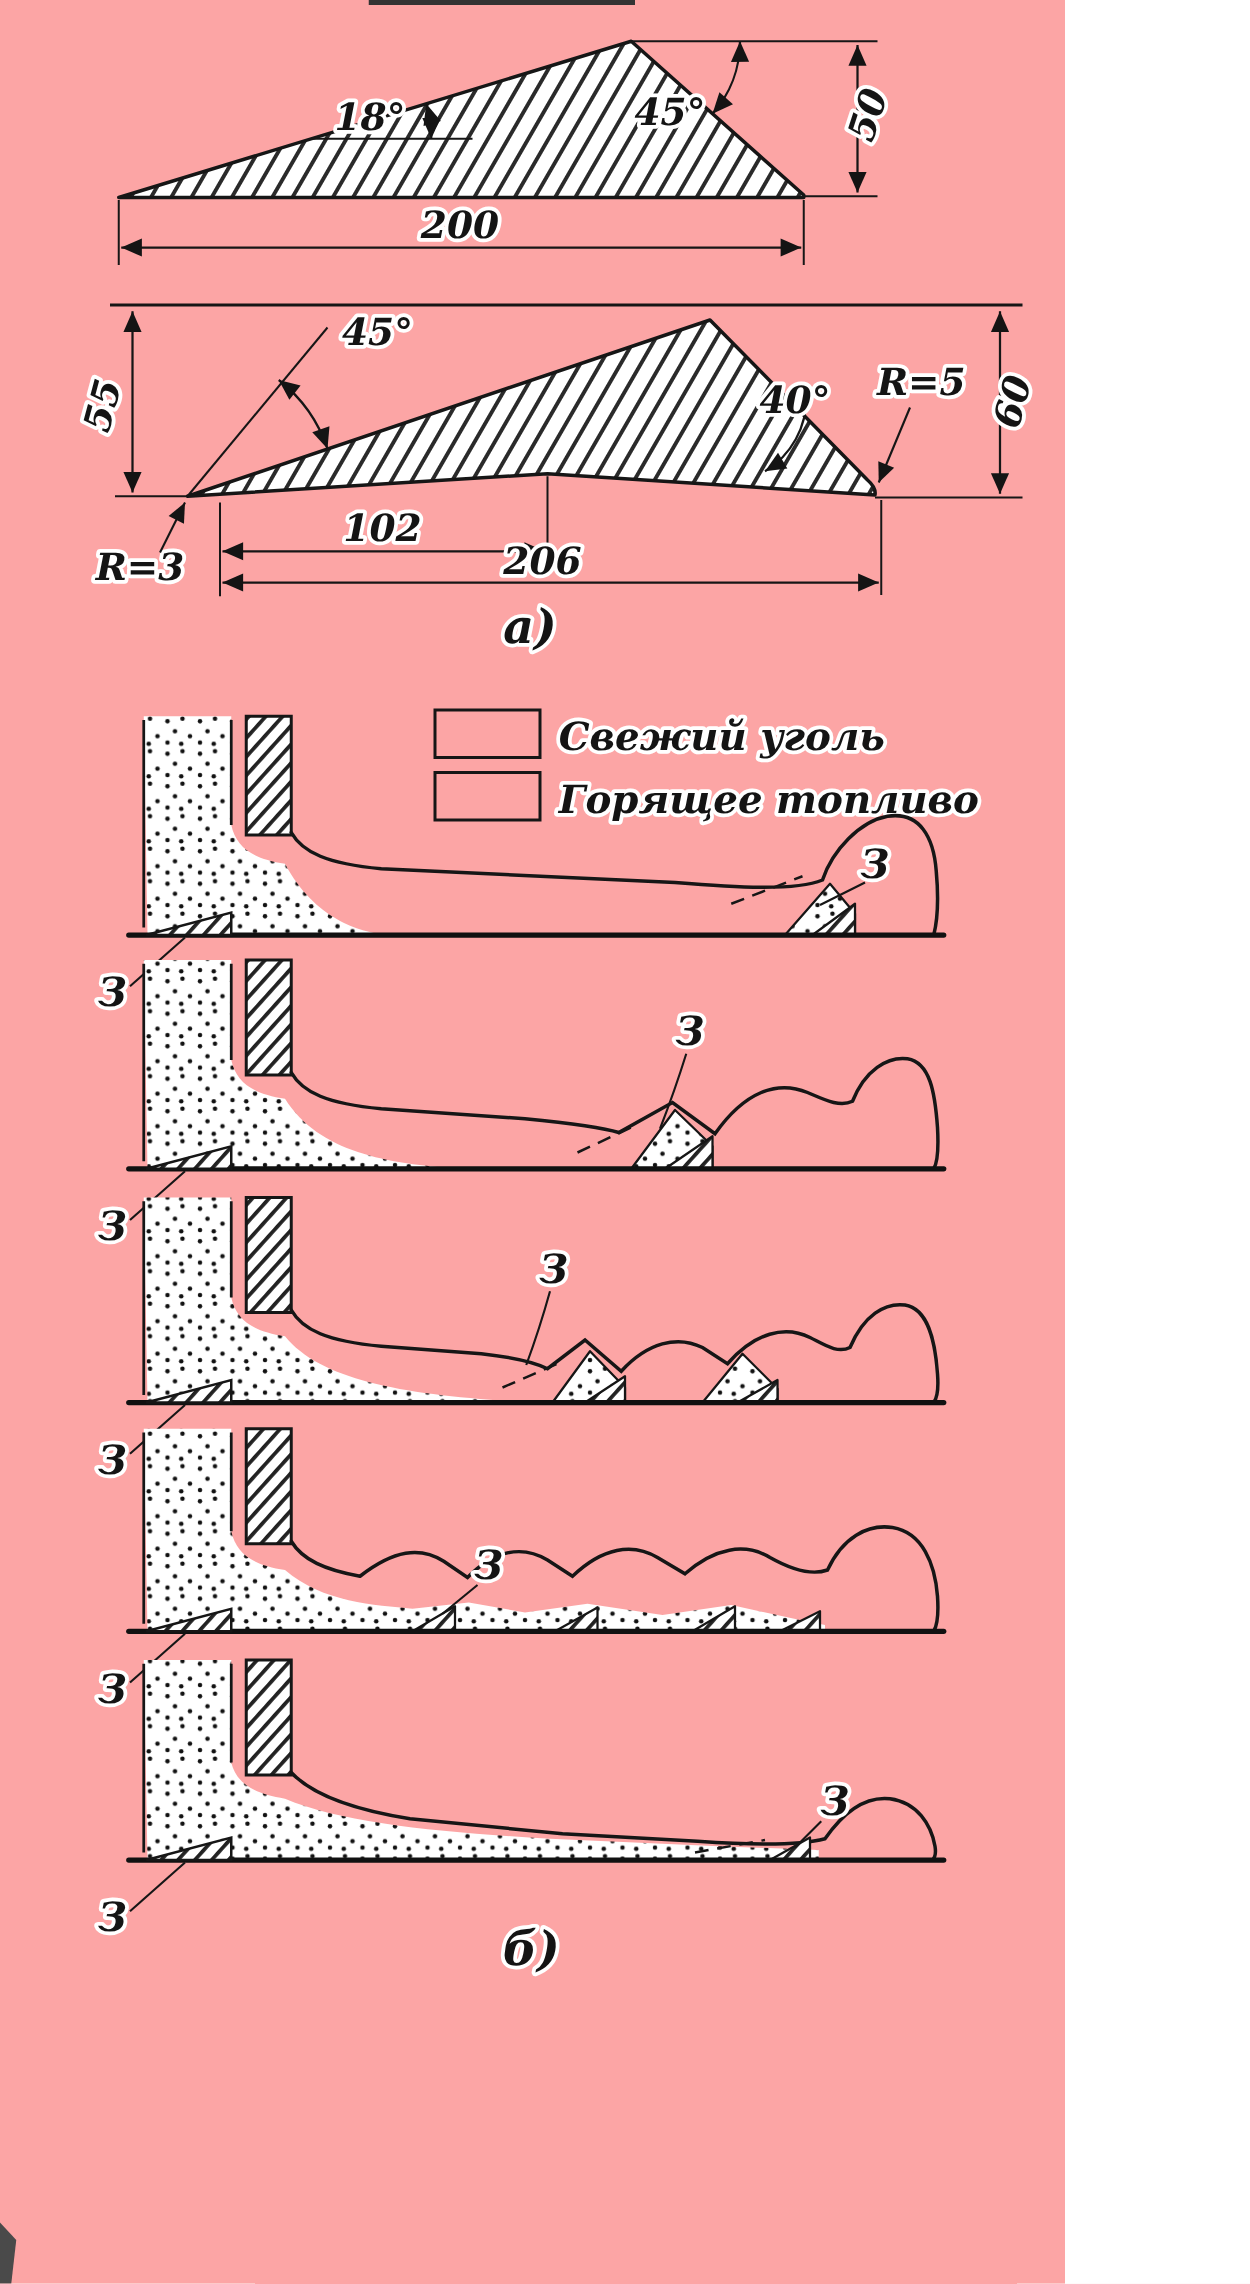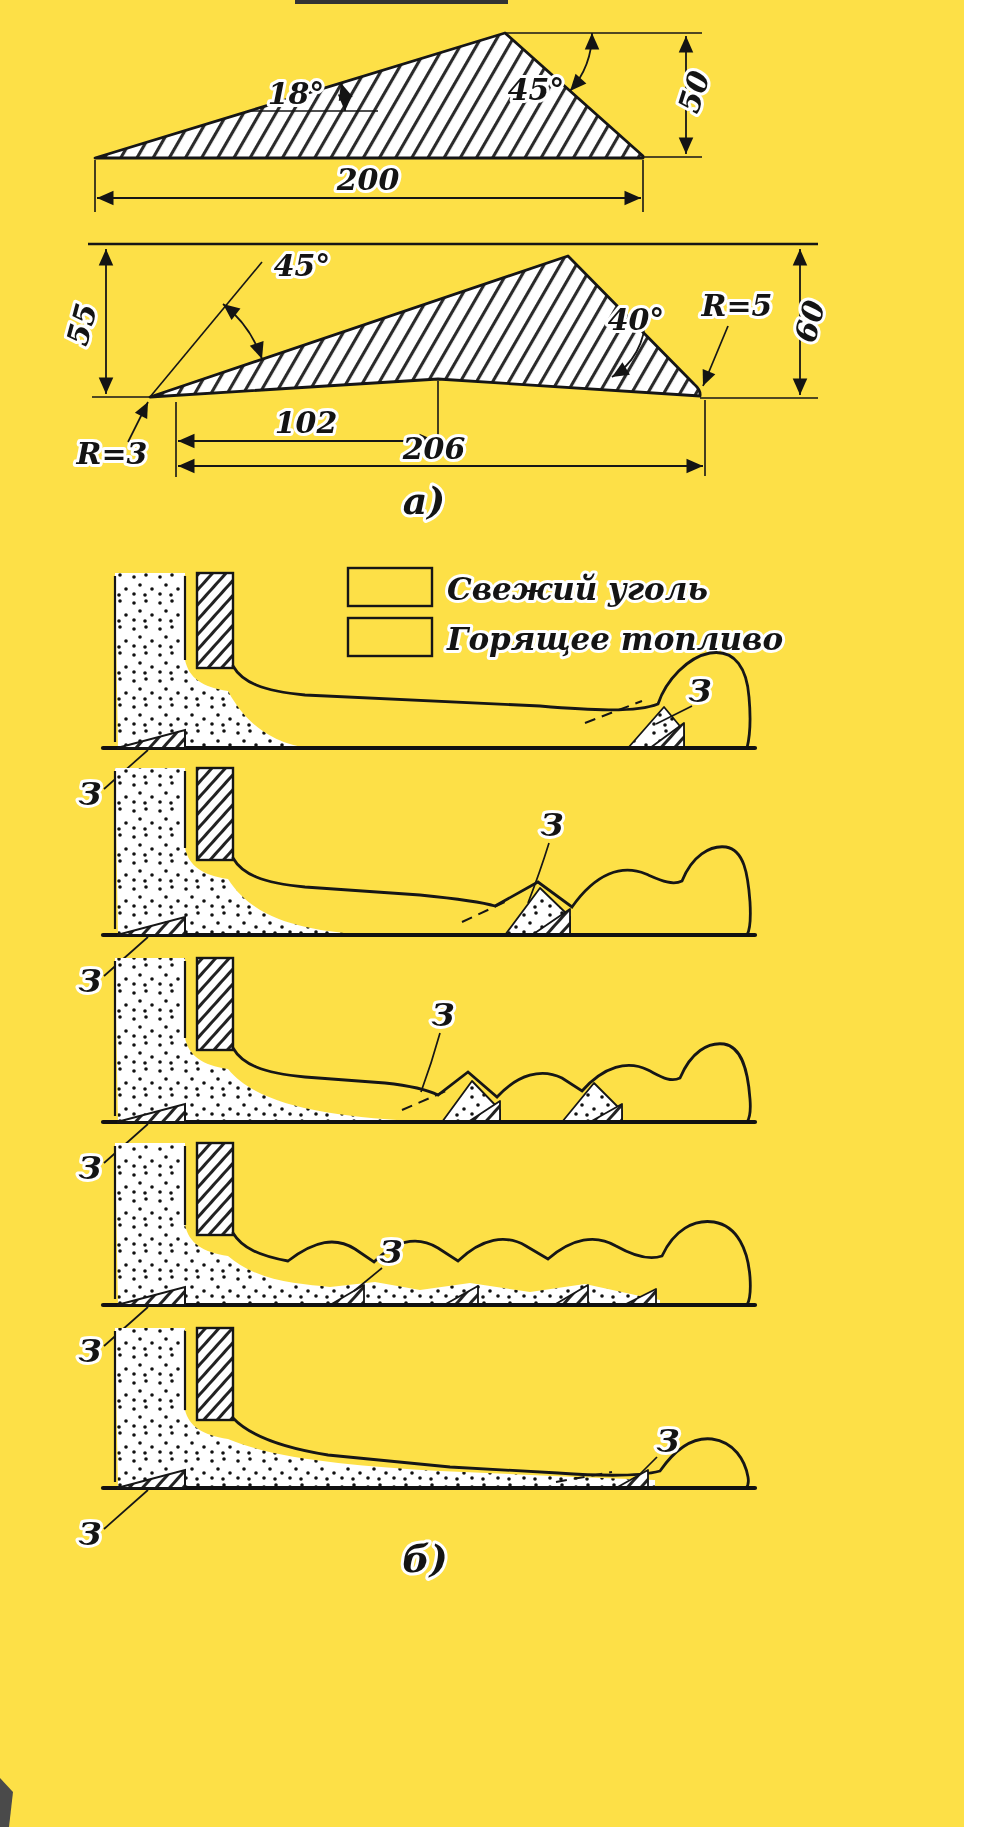--- a/index.html
+++ b/index.html
@@ -1,16 +1,16 @@
 <!DOCTYPE html>
 <html><head>
 <meta charset="utf-8">
 <style>
   html,body{margin:0;padding:0;background:#ffffff;}
-  .page{width:964px;height:1827px;background:#fde047;position:relative;overflow:hidden;}
+  .page{width:852px;height:1827px;background:#fca5a5;position:relative;overflow:hidden;}
   svg{display:block;}
   
   .shape{fill:url(#hatchMain);stroke:#161616;stroke-width:2.8;stroke-linejoin:round;}
   .thin{stroke:#161616;stroke-width:1.6;fill:none;}
   .med{stroke:#161616;stroke-width:2.4;fill:none;}
   .dim{stroke:#161616;stroke-width:1.8;fill:none;}
   .base{stroke:#111;stroke-width:4.2;fill:none;stroke-linecap:round;}
   .profile{stroke:#161616;stroke-width:2.8;fill:#ffffff;fill-opacity:0;stroke-linecap:round;fill:none;}
   .coal{fill:url(#dots);stroke:none;}
   .edge{stroke:#161616;stroke-width:2.2;fill:none;}

